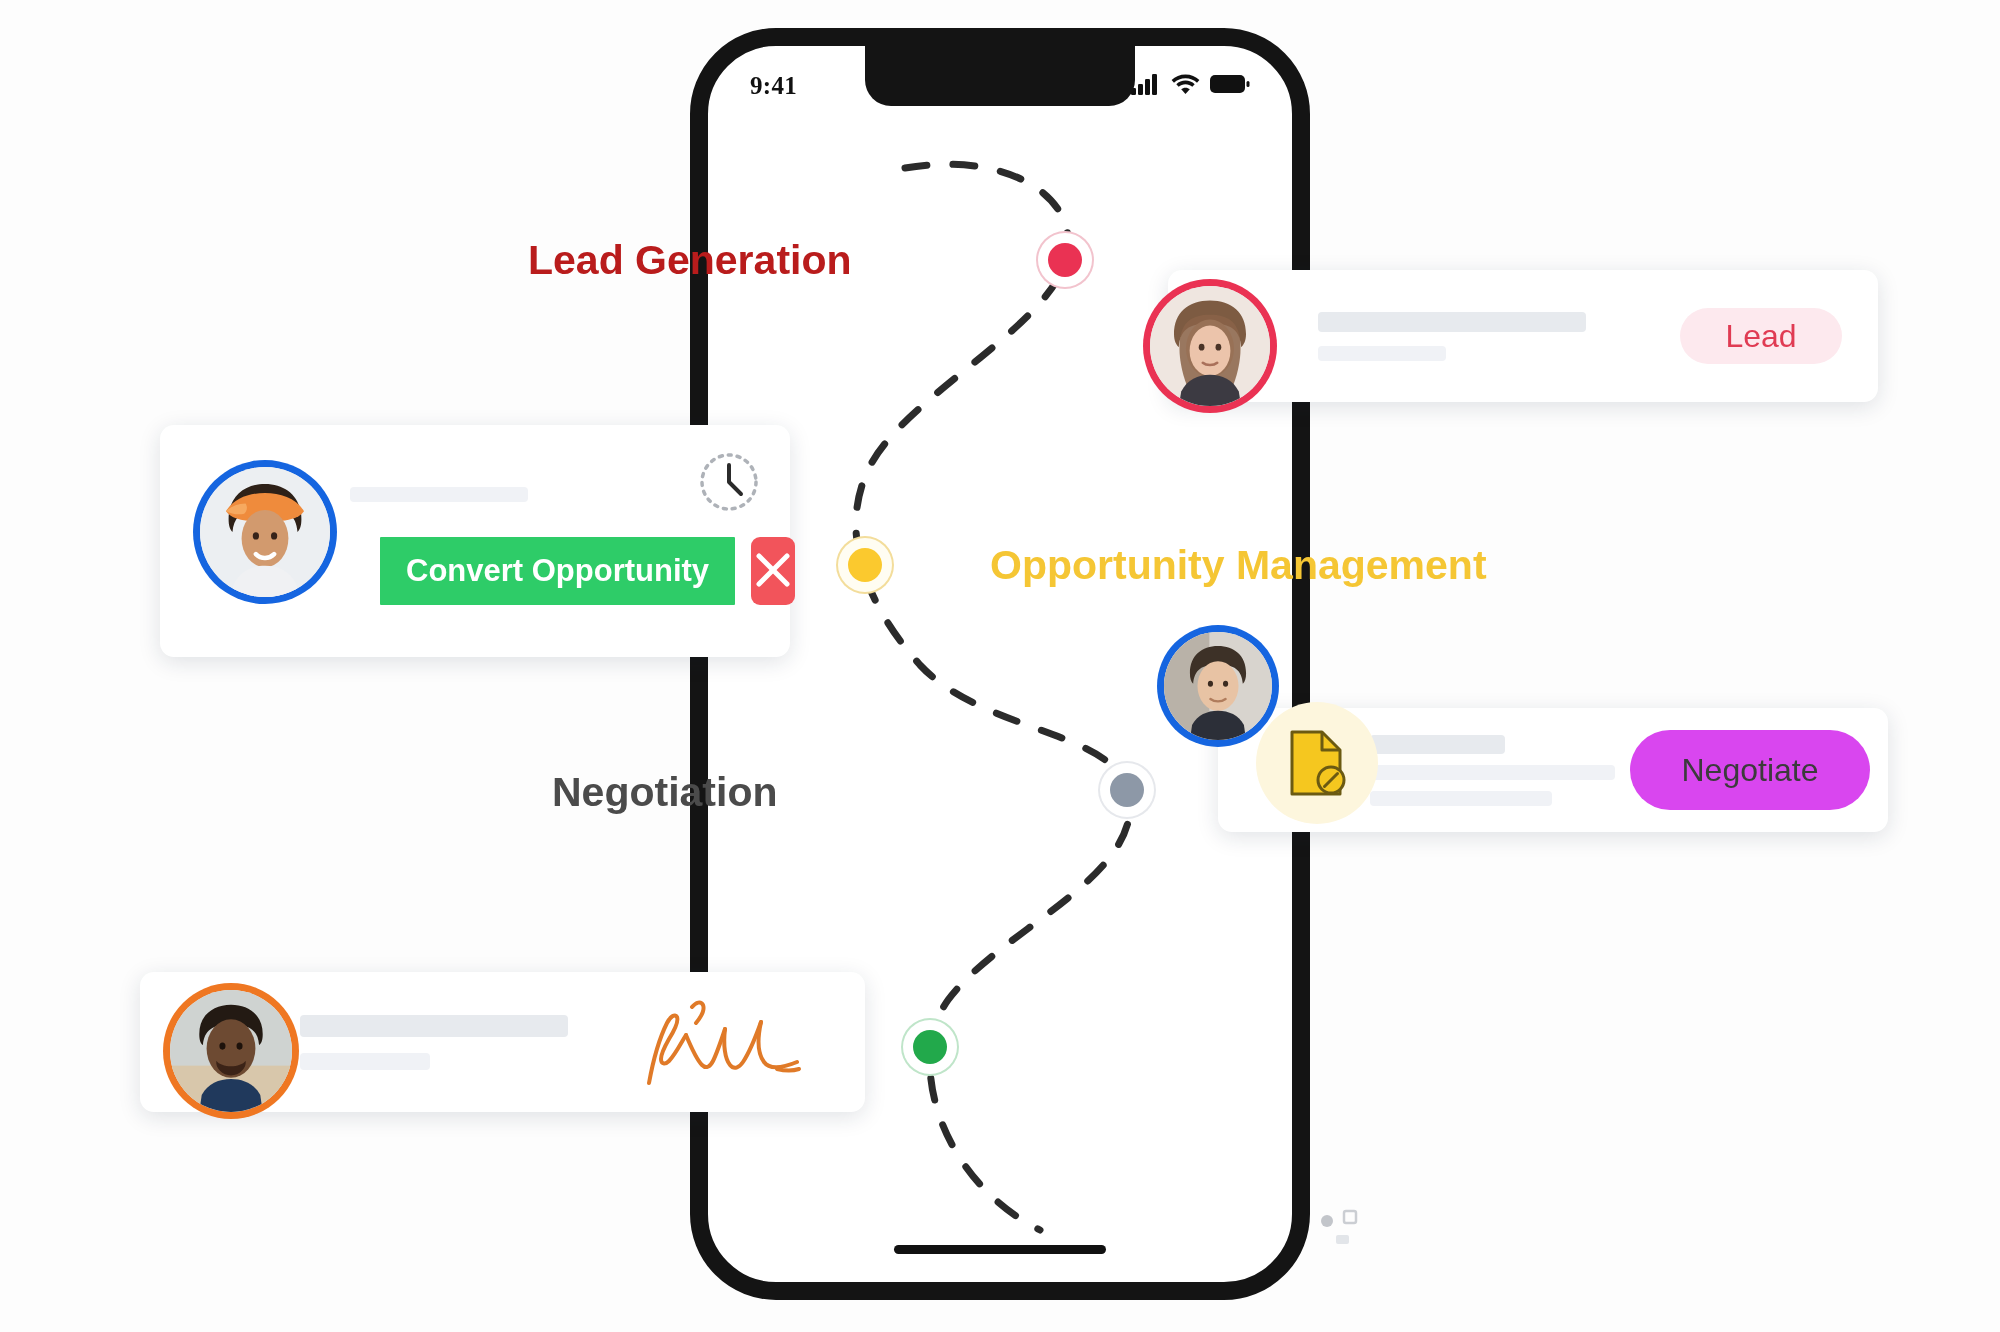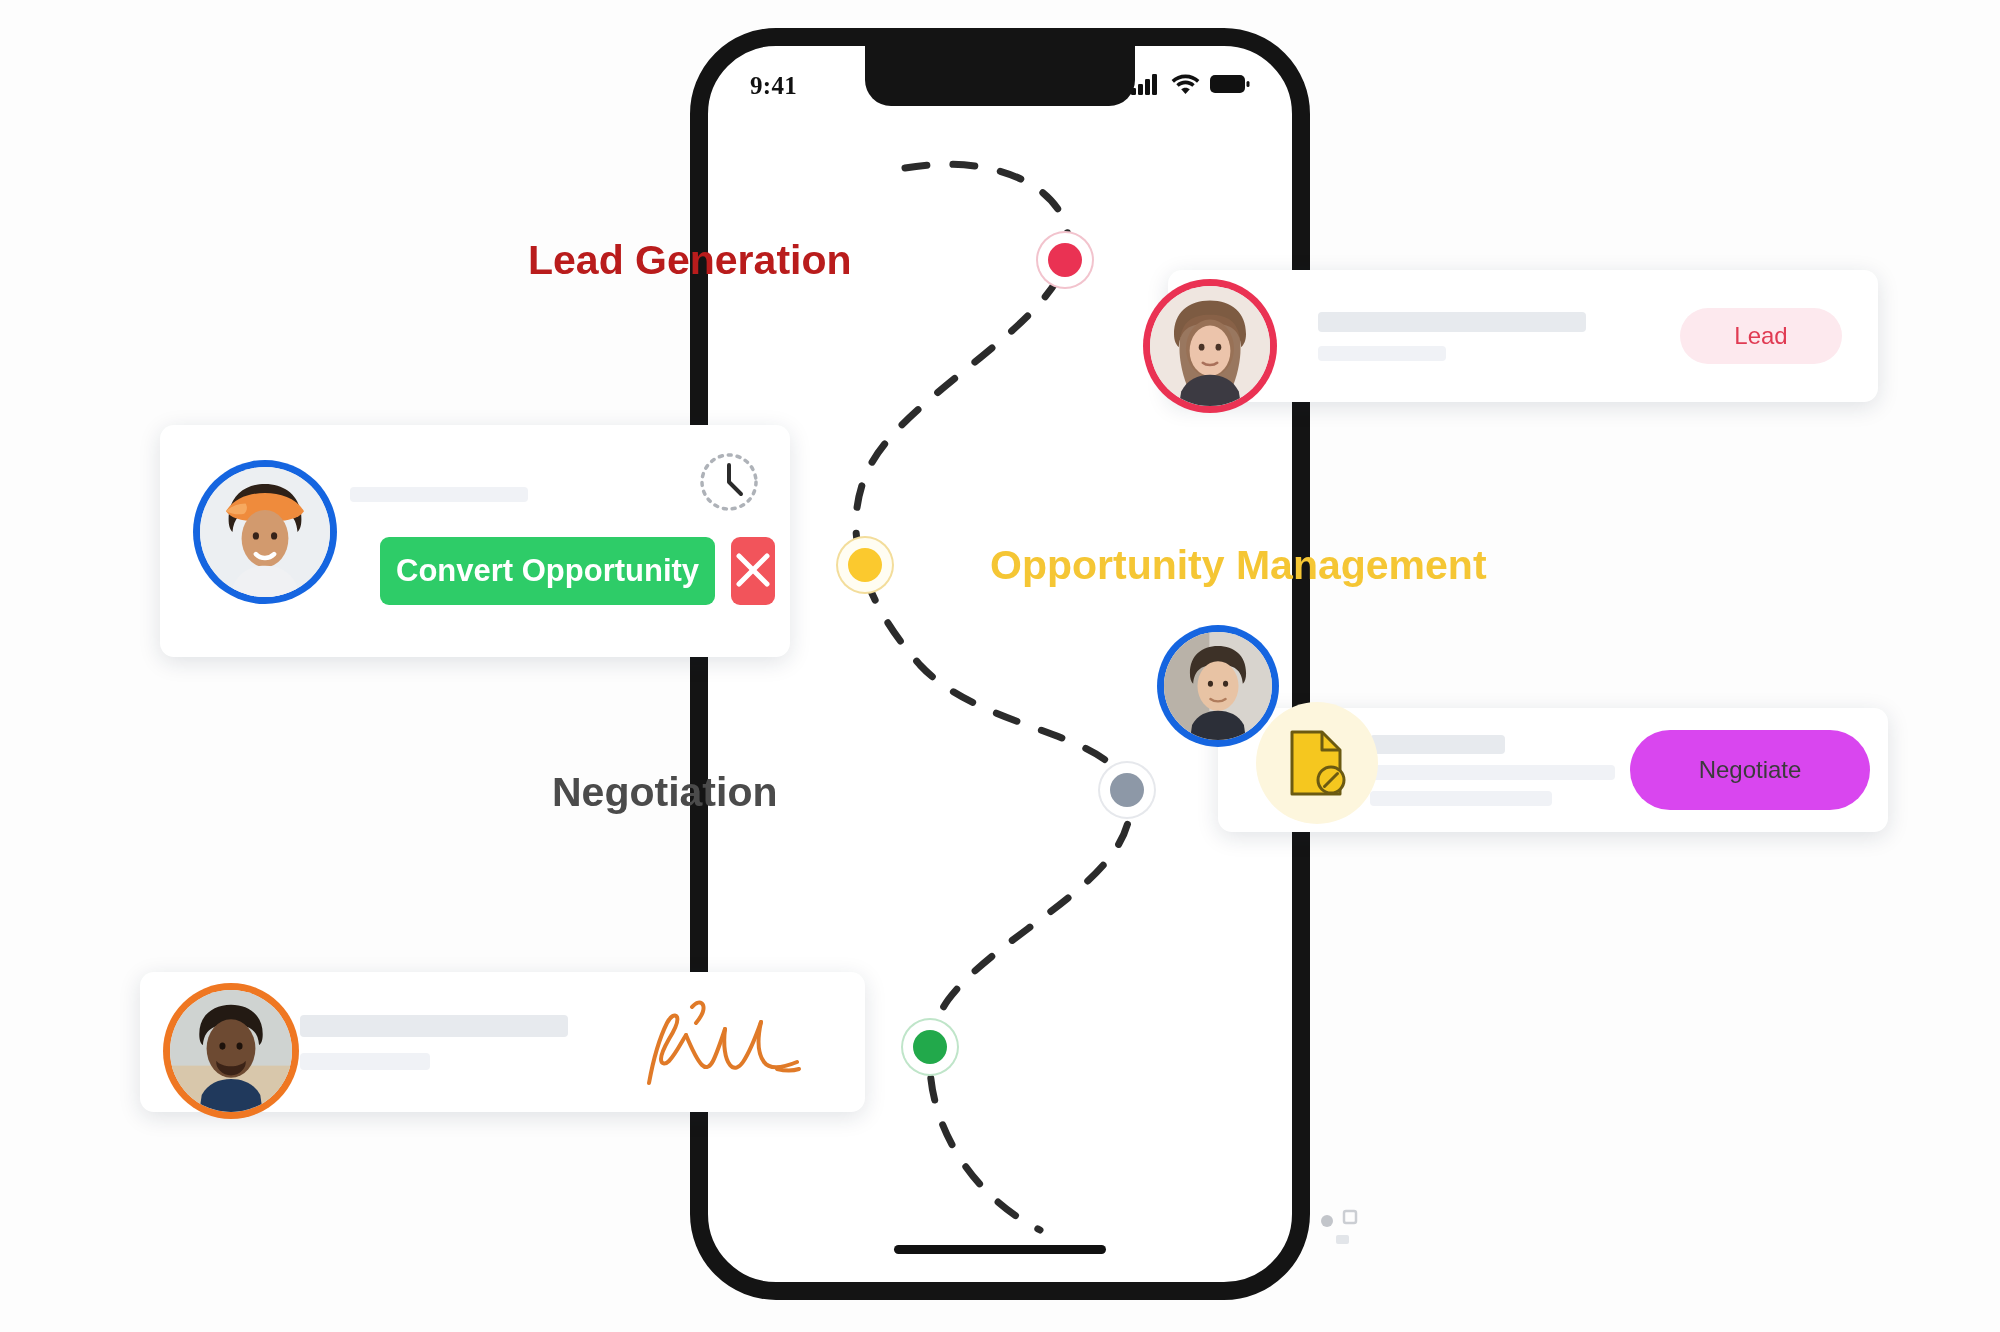--- a/index.html
+++ b/index.html
@@ -72,43 +72,43 @@
   .avatar svg { display: block; width: 100%; height: 100%; }
   .bar { background: #e7eaee; border-radius: 4px; }
   .bar.light { background: #f0f2f6; }
 
   
   .card-lead { left: 1168px; top: 270px; width: 710px; height: 132px; padding-left: 150px; }
   .avatar-lead { position: absolute; left: -18px; top: 16px; width: 120px; height: 120px;
                  box-shadow: 0 0 0 7px #ea3253; z-index: 3; }
   .lead-bars { display: flex; flex-direction: column; gap: 14px; flex: 1; }
   .pill { border-radius: 40px; display: flex; align-items: center; justify-content: center;
-          font-size: 24px; white-space: nowrap; }
+          font-size: 32px; white-space: nowrap; }
   .pill-lead { background: #fde9ee; color: #e03b53; width: 162px; height: 56px; margin-right: 36px; }
 
   
   .card-neg { left: 1218px; top: 708px; width: 670px; height: 124px; padding-left: 152px; }
   .avatar-neg { position: absolute; left: -54px; top: -76px; width: 108px; height: 108px;
                 box-shadow: 0 0 0 7px #1565e0; z-index: 6; }
   .doc-badge { position: absolute; left: 38px; top: -6px; width: 122px; height: 122px;
                border-radius: 50%; background: #fdf6dd; display: flex;
                align-items: center; justify-content: center; z-index: 4; }
   .neg-bars { display: flex; flex-direction: column; gap: 11px; flex: 1; }
   .pill-neg { background: #d946ef; color: #3b3b3b; width: 240px; height: 80px; margin-right: 18px; }
 
   
   .card-convert { left: 160px; top: 425px; width: 630px; height: 232px; flex-direction: column;
                   align-items: stretch; padding: 26px 30px 26px 40px; }
   .avatar-conv { position: absolute; left: 40px; top: 42px; width: 130px; height: 130px;
                  box-shadow: 0 0 0 7px #1565e0; z-index: 3; }
   .conv-top { display: flex; align-items: flex-start; justify-content: space-between;
               padding-left: 150px; height: 86px; }
   .conv-actions { display: flex; align-items: center; gap: 16px; padding-left: 180px; }
-  .btn-convert { background: #2ecc68; color: #fff; border: none; border-radius: 9px;
-                 height: 68px; padding: 0 16px; font-size: 31px; font-weight: bold;
+  .btn-convert { background: #2ecc68; color: #fff; border: none; border-radius: 1px;
+                 height: 68px; padding: 0 26px; font-size: 31px; font-weight: bold;
                  font-family: "Liberation Sans", sans-serif; cursor: pointer; white-space: nowrap; }
   .btn-x { background: #f2545b; border: none; border-radius: 9px; width: 104px; height: 68px;
            display: flex; align-items: center; justify-content: center; cursor: pointer; }
 
   
   .card-sign { left: 140px; top: 972px; width: 725px; height: 140px; padding-left: 160px; }
   .avatar-sign { position: absolute; left: 30px; top: 18px; width: 122px; height: 122px;
                  box-shadow: 0 0 0 7px #ef7722; z-index: 3; }
   .sign-bars { display: flex; flex-direction: column; gap: 16px; flex: 1; }
   .signature { margin-right: 58px; }

